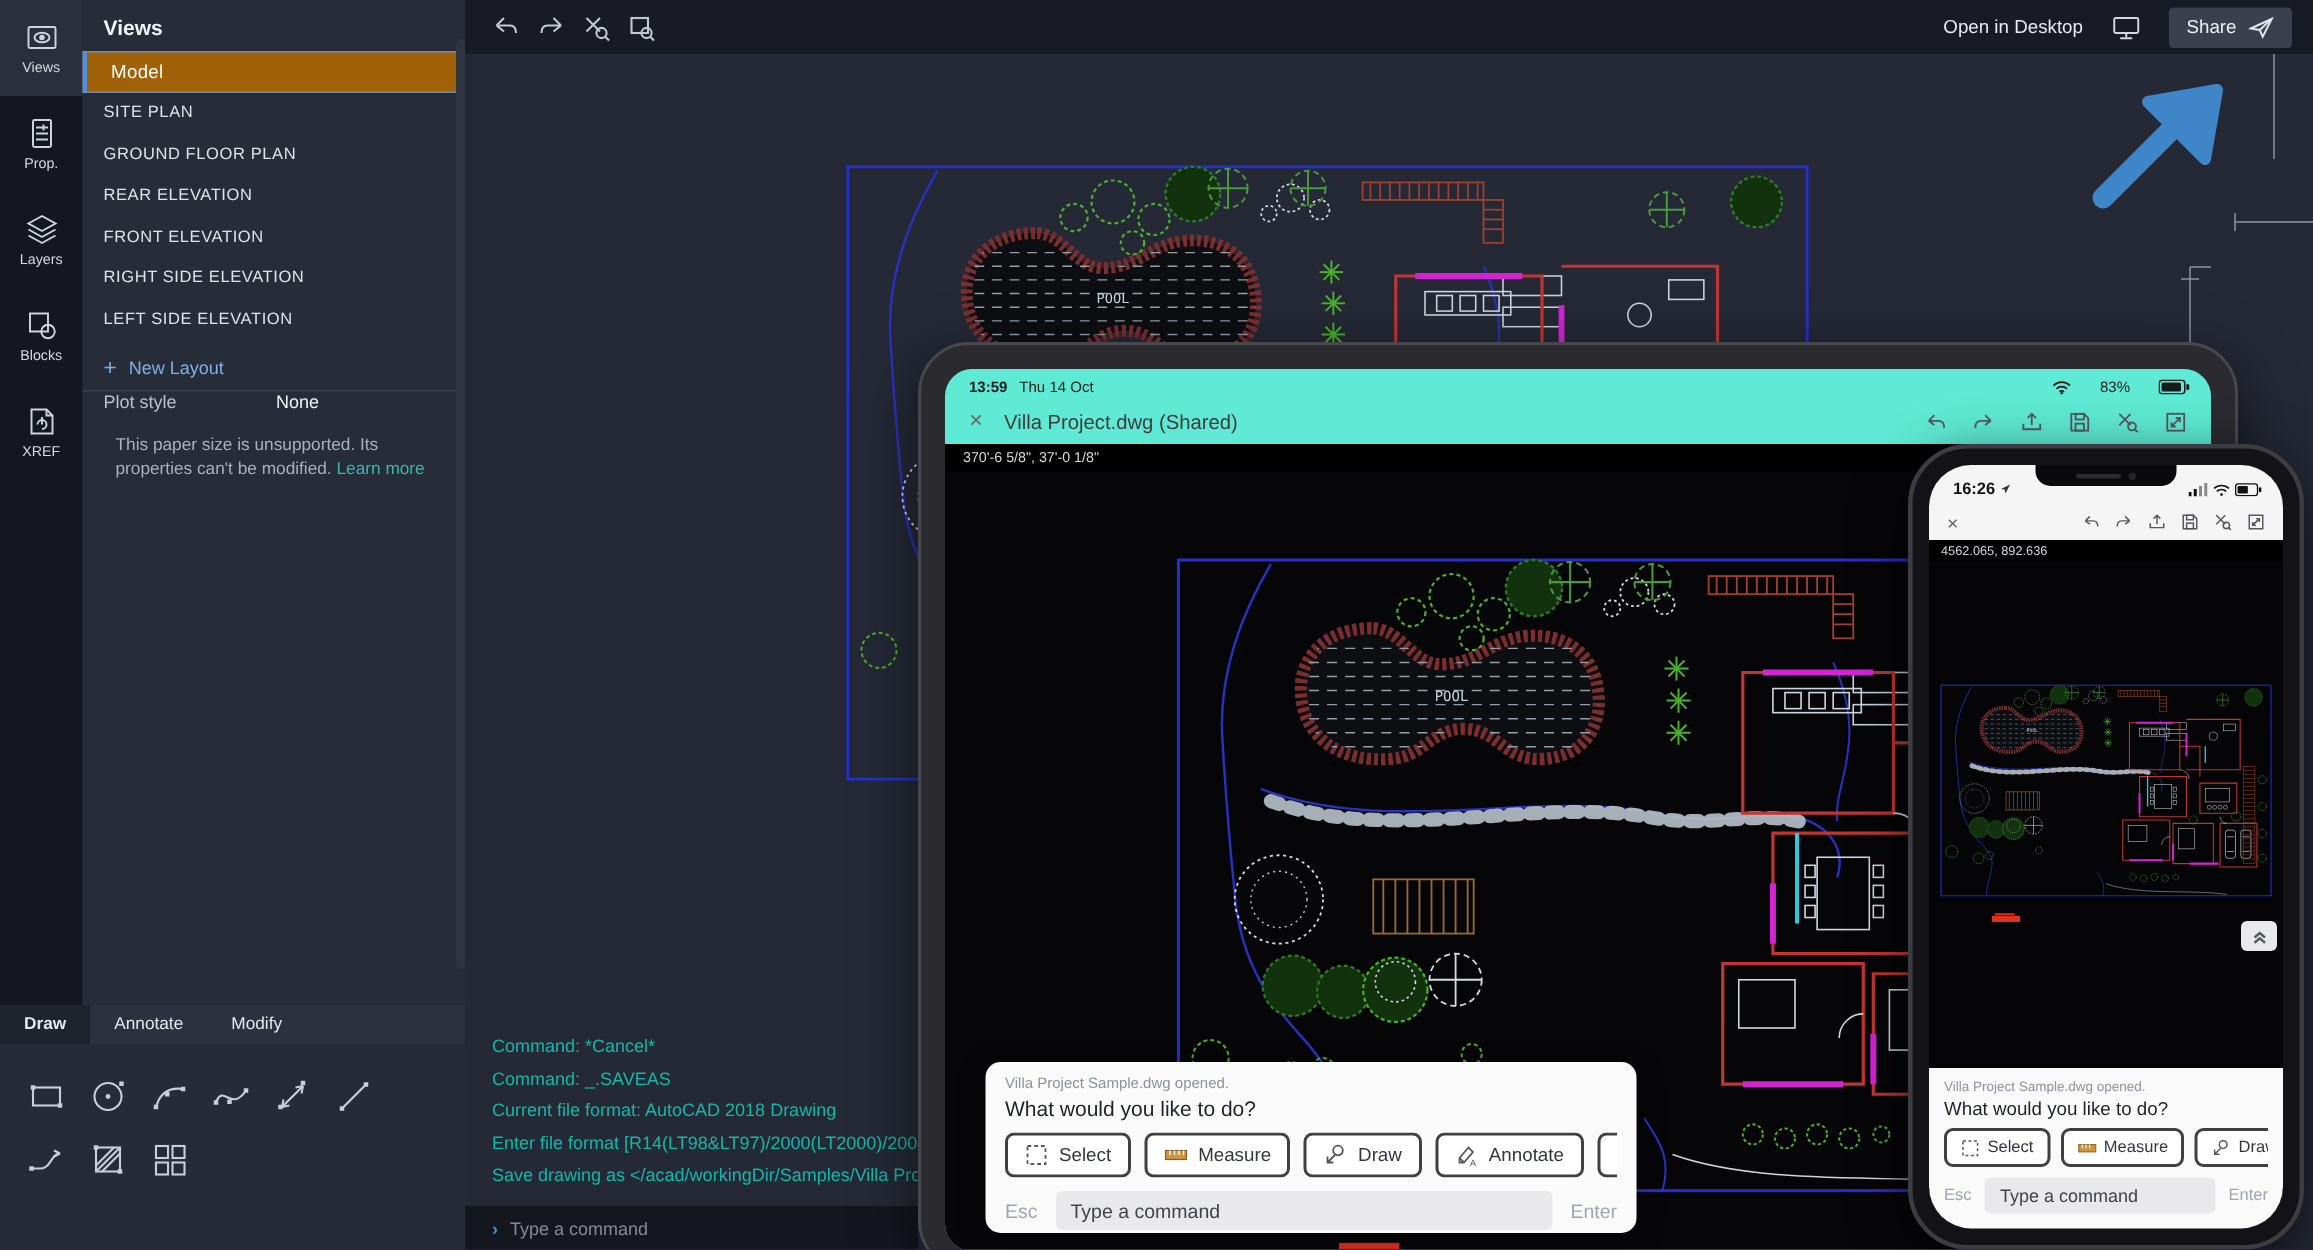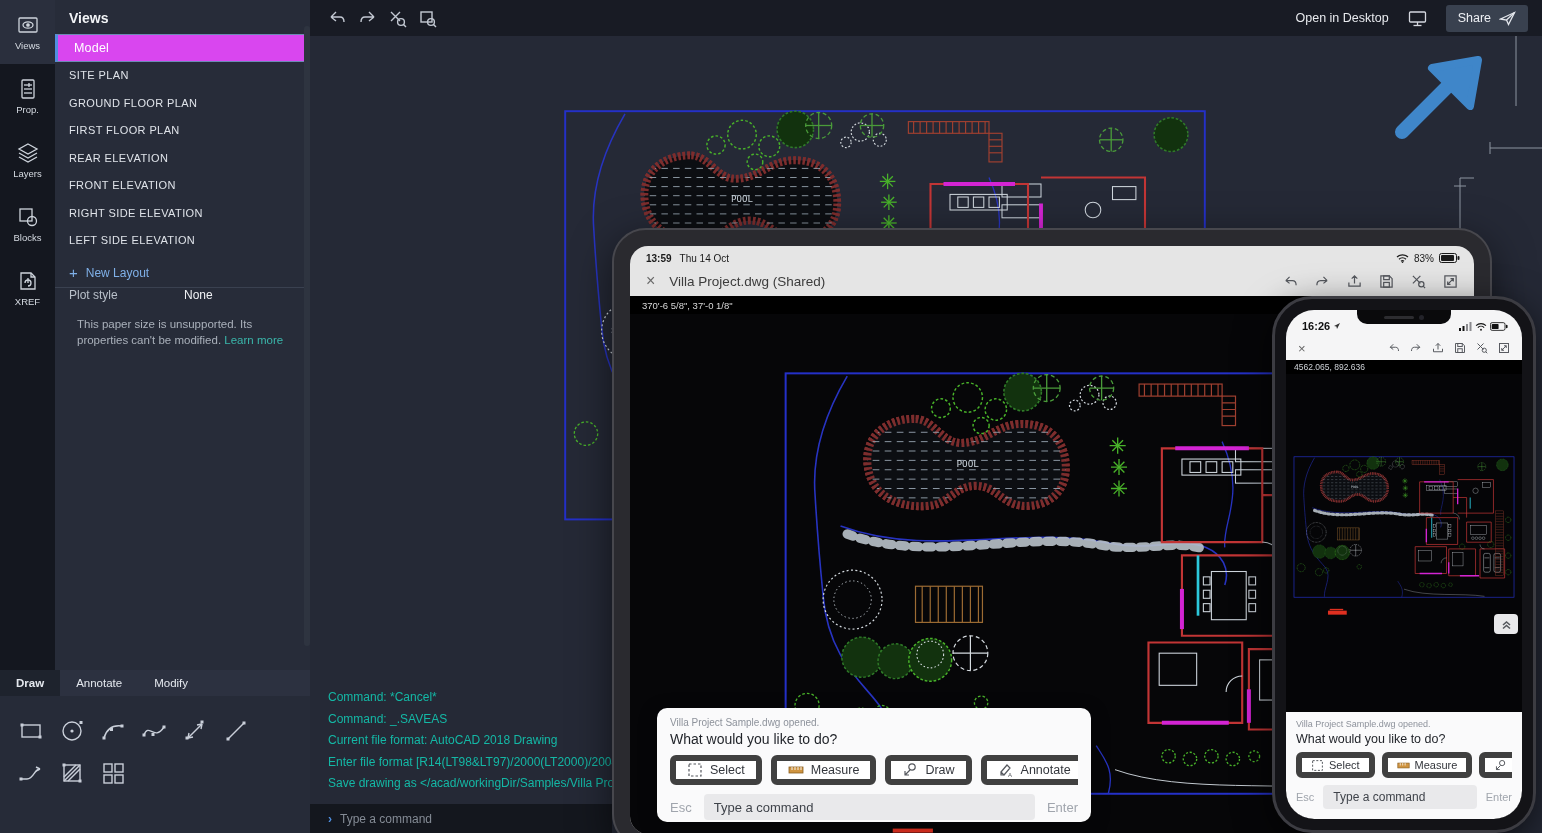--- a/index.html
+++ b/index.html
@@ -14,21 +14,21 @@
   .rail-item.active { background:#2a2f3d; }
   .rail-item svg { width:22px; height:22px; stroke:#ced4dc; fill:none; stroke-width:1.3; }
   .rail-label { font-size:9.5px; color:#d6dbe2; }
 
   
   .panel { position:absolute; left:55px; top:0; width:255px; height:670px; background:#272c39; z-index:5; }
   .panel-scroll { position:absolute; right:0; top:26px; width:6px; height:620px; background:#2e3440; border-radius:3px; }
   .panel h1 { font-size:14px; font-weight:bold; color:#f2f4f7; padding:10px 0 8px 14px; }
   .view-item { height:27.5px; display:flex; align-items:center; padding-left:14px; font-size:11px;
                letter-spacing:.4px; color:#dfe3e9; cursor:pointer; }
-  .view-item.selected { background:#d946ef; border:1px solid #6d89b4; border-left:3px solid #4f8fe0;
+  .view-item.selected { background:#a16207; border:1px solid #6d89b4; border-left:3px solid #4f8fe0;
                         font-size:12.5px; letter-spacing:.2px; color:#ffffff;padding-left:16px; }
   .new-layout { height:30px; display:flex; align-items:center; gap:8px; padding-left:14px;
                 color:#7fb0e8; font-size:12px; cursor:pointer; border-bottom:1px solid #3a4150; margin-top:4px; }
   .new-layout .plus { font-size:15px; line-height:1; }
   .mp-title { font-size:13.5px; font-weight:bold; color:#f2f4f7; padding:14px 0 10px 14px; }
   .mp-row { display:flex; padding-left:14px; font-size:12px; }
   .mp-label { width:115px; color:#b9c0ca; }
   .mp-value { color:#f0f2f5; }
   .mp-note { padding:14px 18px 0 22px; font-size:11.5px; line-height:1.4; color:#aab1bb; }
   .mp-note a { color:#3ab7ab; text-decoration:none; cursor:pointer; }
@@ -68,40 +68,40 @@
   .cmd-prompt { position:absolute; left:0; top:804px; width:302px; height:29px; background:#14171e;
                 display:flex; align-items:center; gap:8px; padding-left:18px; z-index:3; }
   .cmd-prompt .chev { color:#4f8fe0; font-size:12px; font-weight:bold; }
   .cmd-prompt .ph { color:#848b95; font-size:12px; }
 
   
   .tablet { position:absolute; left:612px; top:228px; width:880px; height:620px; background:#2a2a2f;
             border:2px solid #47474d; border-radius:34px; padding:16px; z-index:10;
             box-shadow:0 12px 40px rgba(0,0,0,.55); }
   .t-screen { position:relative; width:100%; height:588px; border-radius:18px; overflow:hidden;
-              background:#e5e5e5; display:flex; flex-direction:column; }
+              background:#5eead4; display:flex; flex-direction:column; }
   .t-status { height:20px; display:flex; align-items:center; padding:4px 14px 0 16px; font-size:10px; color:#1a1a1a; }
   .t-status .time { font-weight:bold; margin-right:8px; }
-  .t-status .right { margin-left:auto; display:flex; align-items:center; gap:5px; }
+  .t-status .right { margin-left:auto; display:flex; align-items:center; gap:19px; }
   .t-title { height:30px; display:flex; align-items:center; padding:0 16px; gap:14px; }
   .t-title .x { font-size:16px; color:#6a6a6a; cursor:pointer; }
   .t-title .name { font-size:13.5px; color:#3c3c3c; }
   .t-icons { margin-left:auto; display:flex; align-items:center; gap:17px; }
   .t-icons svg, .p-icons svg { width:15px; height:15px; stroke:#55585e; fill:none; stroke-width:1.3; cursor:pointer; }
   .t-coord { height:18px; background:#000; color:#d8d8d8; font-size:9.5px; display:flex; align-items:center; padding-left:12px; }
   .t-drawing { position:relative; flex:1; background:#060608; overflow:hidden; }
   .t-drawing svg.plan { position:absolute; left:150px; top:54px; width:670px; height:482px; }
 
   .dlg { position:absolute; background:#fafafb; border-radius:10px; box-shadow:0 4px 18px rgba(0,0,0,.35); z-index:12; }
   .t-dlg { left:27px; top:462px; width:434px; height:114px; padding:9px 13px; overflow:hidden; }
   .dlg .opened { font-size:10px; color:#8d929b; }
   .dlg .question { font-size:14px; color:#1f2228; margin-top:3px; }
   .dlg-btns { display:flex; gap:9px; margin-top:8px; white-space:nowrap; overflow:hidden; }
   .dlg-btn { height:30px; display:inline-flex; align-items:center; gap:7px; padding:0 11px; background:#fff;
-             border:6px solid #404040; border-radius:6px; font-size:12.5px; color:#33363c; cursor:pointer; flex:0 0 auto; }
+             border:2px solid #404040; border-radius:6px; font-size:12.5px; color:#33363c; cursor:pointer; flex:0 0 auto; }
   .dlg-btn svg { width:16px; height:16px; }
   .dlg-bottom { display:flex; align-items:center; gap:12px; margin-top:9px; }
   .dlg-esc,.dlg-enter { font-size:13px; color:#a0a5ad; cursor:pointer; }
   .dlg-input { flex:1; height:26px; background:#e9e9eb; border-radius:4px; display:flex; align-items:center;
                padding-left:10px; font-size:13px; color:#3f434a; cursor:text; }
 
   
   .phone { position:absolute; left:1272px; top:296px; width:264px; height:537px; background:#131317;
            border:3px solid #3c3c42; border-radius:40px; padding:11px; z-index:20;
            box-shadow:0 10px 36px rgba(0,0,0,.6); }
@@ -504,21 +504,20 @@
       </svg>
       <span class="rail-label">XREF</span>
     </div>
   </nav>
 
   <section class="panel">
     <h1>Views</h1>
     <div class="view-item selected">Model</div>
     <div class="view-item">SITE PLAN</div>
     <div class="view-item">GROUND FLOOR PLAN</div>
-    <div class="view-item">FIRST FLOOR PLAN</div>
     <div class="view-item">REAR  ELEVATION</div>
     <div class="view-item">FRONT  ELEVATION</div>
     <div class="view-item">RIGHT SIDE ELEVATION</div>
     <div class="view-item">LEFT SIDE  ELEVATION</div>
     <div class="new-layout">
       <span class="plus">+</span>
       <span>New Layout</span>
     </div>
     <div class="mp-row">
       <span class="mp-label">Plot style</span>

